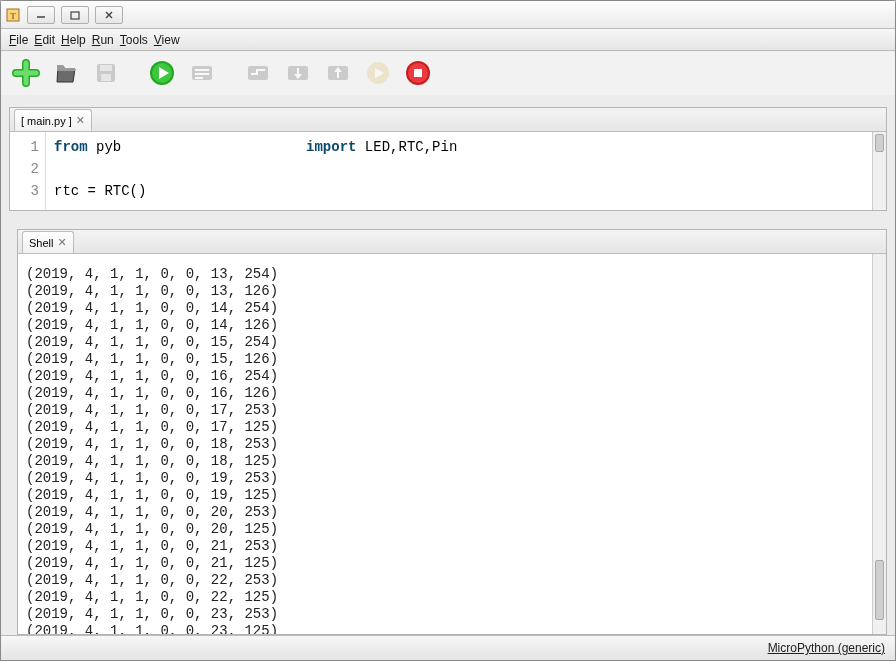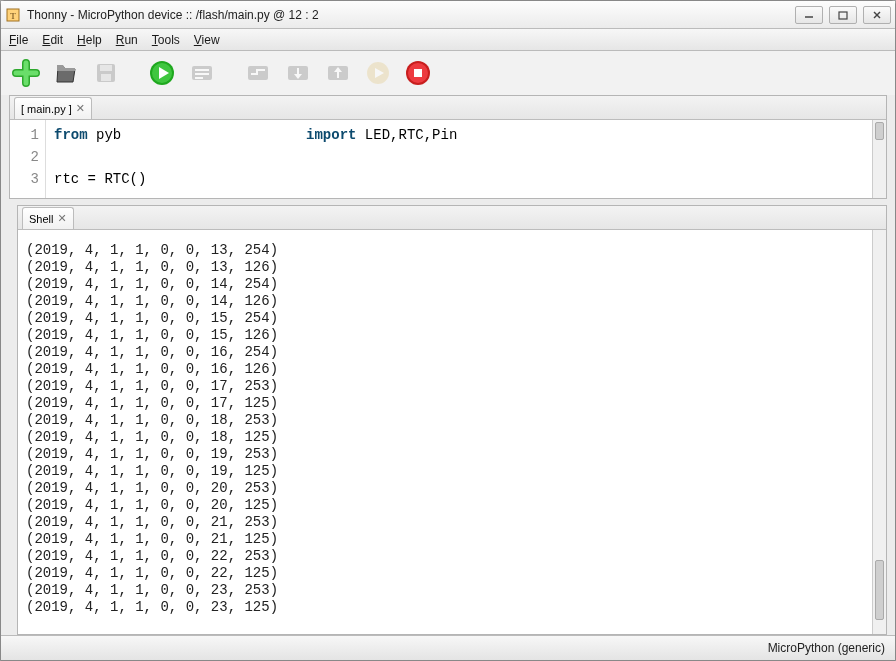--- a/index.html
+++ b/index.html
@@ -50,42 +50,42 @@
     color:#444;
   }
   
   .menubar {
     height: 22px;
     background: linear-gradient(#f7f7f7,#e6e6e6);
     border-bottom: 1px solid #bbb;
     display: flex;
     align-items: center;
     padding: 0 8px;
-    gap: 14px;
+    gap: 6px;
     font-size: 12px;
     color: #1a1a1a;
   }
   .menubar span { cursor: default; }
   .menubar span::first-letter { text-decoration: underline; }
   
   .toolbar {
     height: 44px;
     background: #f2f2f2;
     display:flex;
     align-items:center;
     padding: 0 10px;
     gap: 10px;
   }
   .tool-btn {
     width: 30px; height: 30px;
     display:flex; align-items:center; justify-content:center;
   }
   
   .editor-area {
-    margin: 0 8px;
+    margin: 12px 8px;
     border: 1px solid #b5b5b5;
     background: #fff;
     display:flex;
     flex-direction:column;
   }
   .tabstrip {
     height: 24px;
     background: linear-gradient(#f3f3f3,#e6e6e6);
     border-bottom: 1px solid #bcbcbc;
     display:flex;
@@ -179,35 +179,35 @@
   .statusbar {
     height: 22px;
     background: linear-gradient(#f7f7f7,#e4e4e4);
     border-top: 1px solid #bbb;
     display:flex;
     align-items:center;
     justify-content:flex-end;
     padding: 12px 10px;
     font-size: 12px;
     color:#222;
+    text-decoration:underline;
   }
 </style>
 </head>
 <body>
 
 <div class="window">
 
   <div class="titlebar">
     <span class="title-icon">
       <svg width="14" height="14" viewBox="0 0 14 14">
         <rect x="1" y="1" width="12" height="12" fill="#ffd27a" stroke="#a07020"></rect>
         <text x="7" y="11" text-anchor="middle" font-size="9" font-family="serif" fill="#5a3b10">T</text>
       </svg>
     </span>
-    <span class="title-text">Thonny  -  MicroPython device :: /flash/main.py  @  12 : 2</span>
     <div class="win-buttons">
       <div class="win-btn">
         <svg width="10" height="10">
             <line x1="1" y1="7" x2="9" y2="7" stroke="#444" stroke-width="1.5"></line>
           </svg>
       </div>
       <div class="win-btn">
         <svg width="10" height="10">
             <rect x="1" y="2" width="8" height="7" fill="none" stroke="#444" stroke-width="1.2"></rect>
           </svg>

